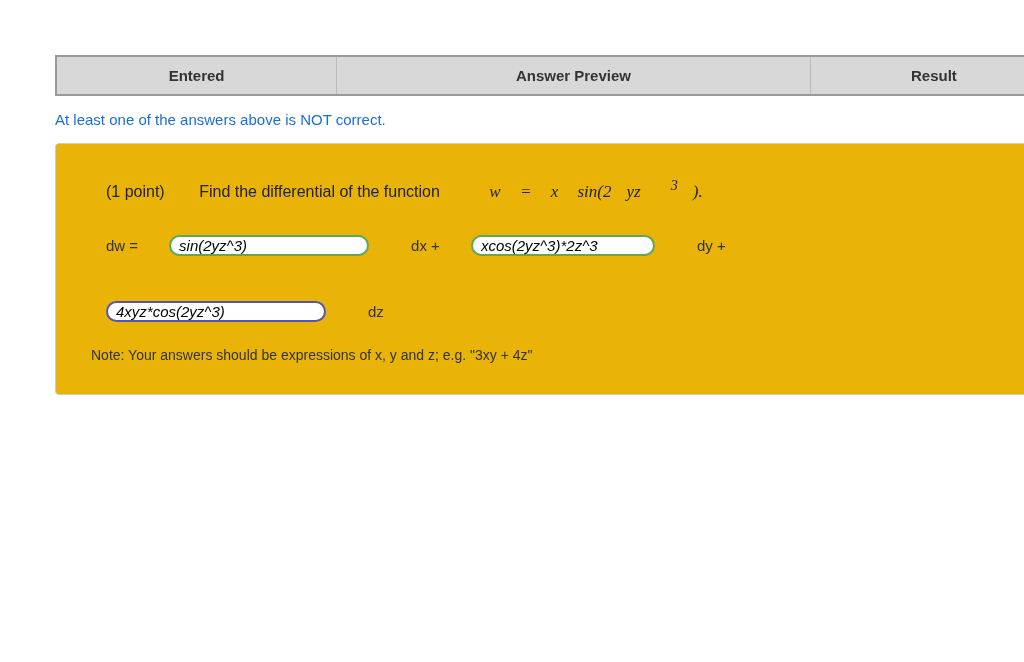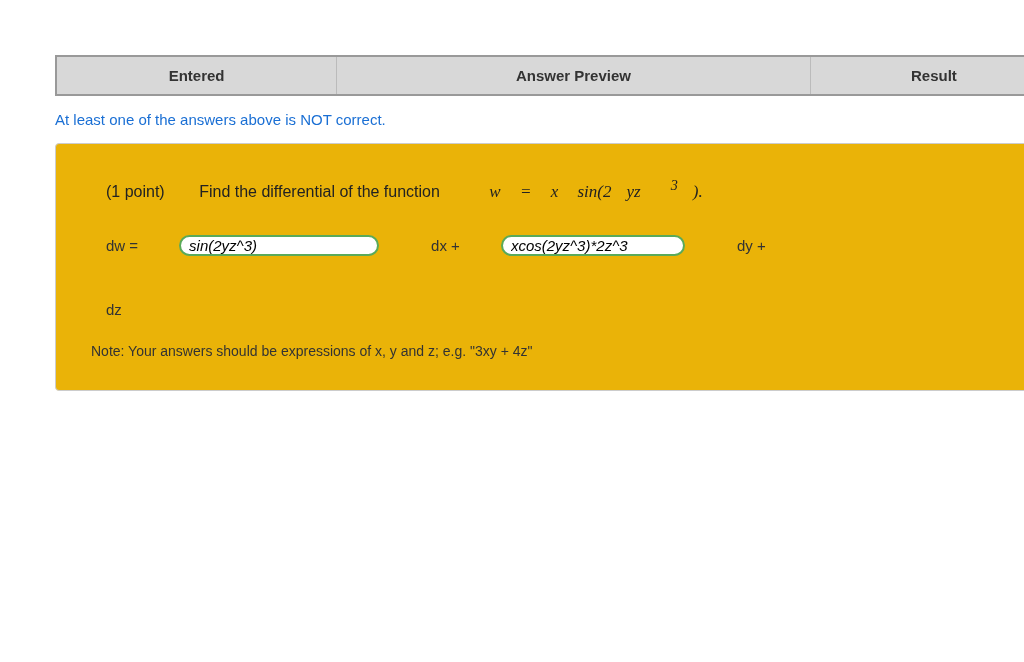--- a/index.html
+++ b/index.html
@@ -68,21 +68,21 @@
     }
     .problem-title {
       font-size: 16px;
       margin-bottom: 18px;
       color: #222;
     }
     .input-row {
       display: flex;
       align-items: center;
       flex-wrap: wrap;
-      gap: 22px;
+      gap: 12px;
       margin-bottom: 10px;
     }
     .input-label {
       font-size: 15px;
       margin-right: 4px;
     }
     .answer-input {
       border: 2px solid #5aaa5a;
       border-radius: 14px;
       padding: 0 8px;
@@ -136,17 +136,18 @@
 
   <div class="input-row">
     <span class="input-label">dw =</span>
     <input class="answer-input" type="text" style="width: 200px;" value="sin(2yz^3)">
     <span class="input-label">dx +</span>
     <input class="answer-input" type="text" style="width: 184px;" value="xcos(2yz^3)*2z^3">
     <span class="input-label">dy +</span>
   </div>
 
   <div class="input-row">
+    <input class="answer-input answer-input-incorrect" type="text" style="width: 220px;" value="4xyz*cos(2yz^3)">
     <span class="input-label">dz</span>
   </div>
 
   <p class="note-text">Note: Your answers should be expressions of x, y and z; e.g. "3xy + 4z"</p>
 </div>
 
 </body></html>

